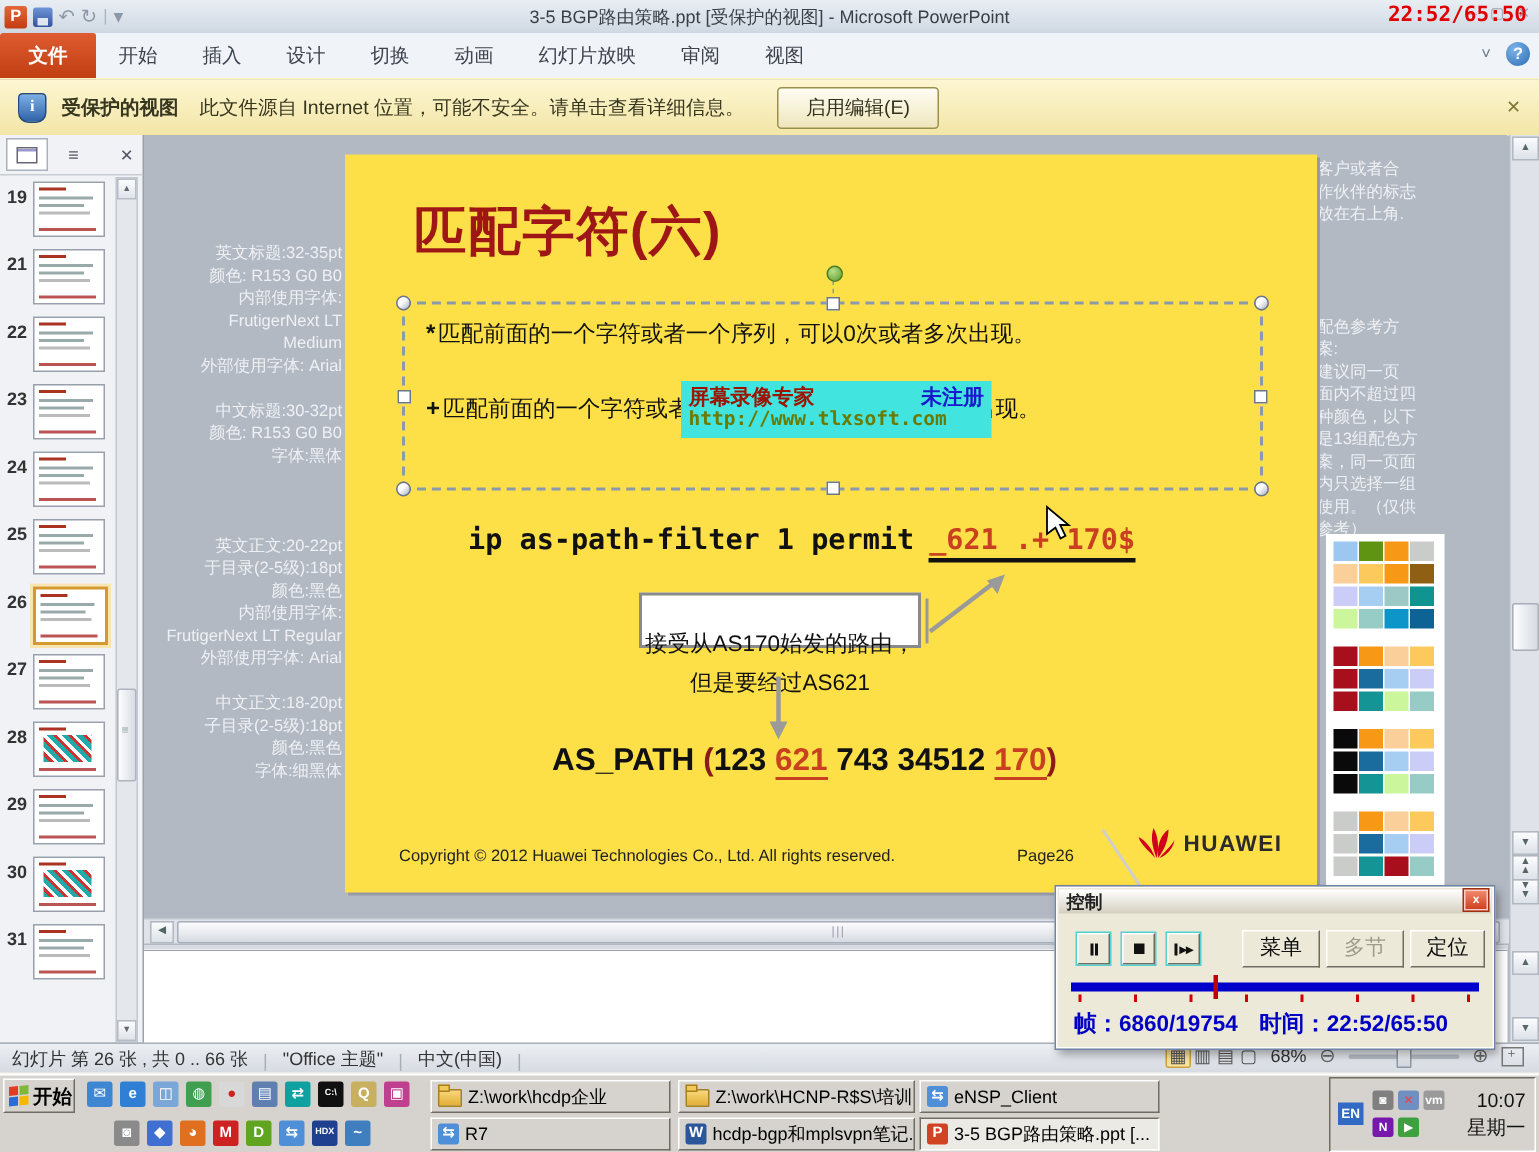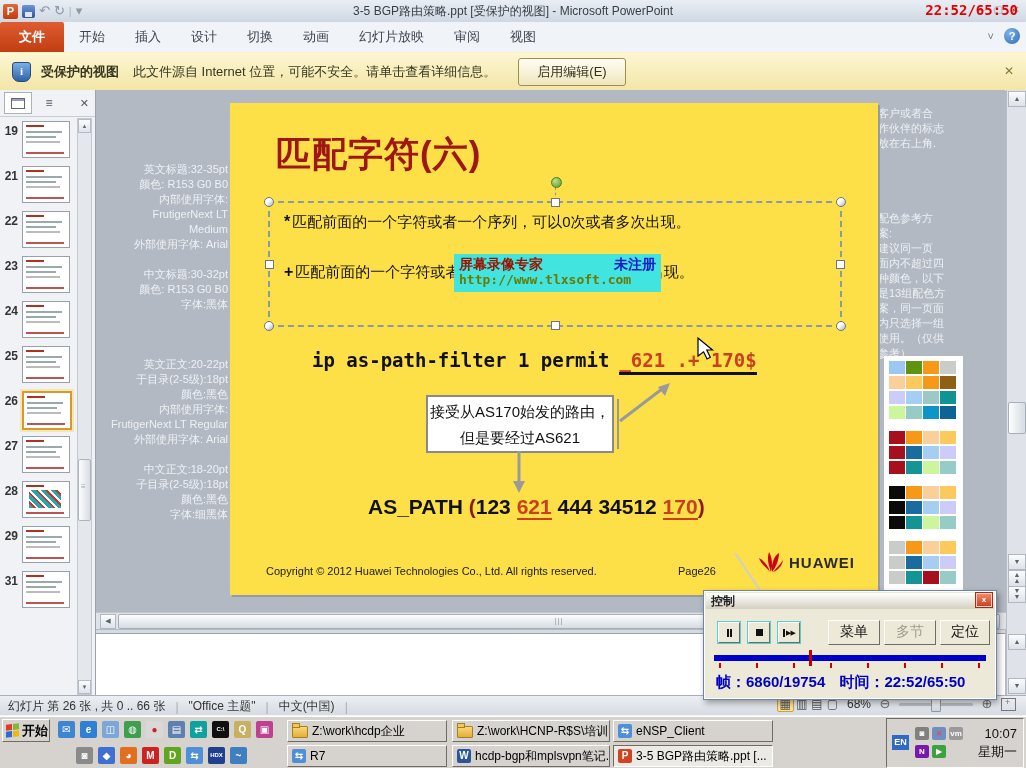--- a/index.html
+++ b/index.html
@@ -95,22 +95,22 @@
   .bmark{font-weight:bold;font-size:16px;margin-right:2px;}
   .watermark{position:absolute;left:224px;top:151px;width:207px;height:38px;background:#41e4de;
     font-weight:bold;z-index:6;padding:2px 5px;box-sizing:border-box;}
   .wm1{display:flex;justify-content:space-between;font-size:14px;line-height:16px;}
   .wm-brand{color:#9b1500;}
   .wm-status{color:#1818cc;}
   .wm-url{color:#6b7a00;font-family:"DejaVu Sans Mono","Liberation Mono",monospace;font-size:13px;line-height:16px;}
   .cmdline{position:absolute;left:82px;top:246px;font-family:"DejaVu Sans Mono","Liberation Mono",monospace;
     font-weight:bold;font-size:19px;color:#111;white-space:nowrap;}
   .cmd-red{color:#c8401f;border-bottom:3px solid #111;padding-bottom:1px;margin-left:10px;}
-  .callout{position:absolute;left:196px;top:292px;width:188px;height:58px;border:2px solid #8a8a8a;
-    background:#fff;font-size:15px;color:#111;text-align:center;line-height:26px;padding-top:2px;box-sizing:border-box;}
+  .callout{position:absolute;left:196px;top:292px;width:188px;height:37px;border:2px solid #8a8a8a;
+    background:#fff;font-size:15px;color:#111;text-align:center;line-height:26px;padding-top:20px;box-sizing:border-box;}
   .callout:after{content:"";position:absolute;right:-7px;top:2px;height:92%;border-left:2px solid #999;}
   .aspath{position:absolute;left:138px;top:392px;font-size:21px;font-weight:600;color:#111;white-space:nowrap;}
   .ap-par{color:#8b1a1a;}
   .ap-red{color:#c8401f;border-bottom:2px solid #c8401f;}
   .sfooter{position:absolute;left:36px;top:462px;font-size:11px;color:#222;}
   .spage{position:absolute;left:448px;top:462px;font-size:11px;color:#222;}
   .hw-logo{position:absolute;left:528px;top:448px;display:flex;align-items:center;gap:5px;}
   .hw-text{font-size:15px;font-weight:bold;color:#2b2b2b;letter-spacing:1px;}
   .arrow-svg{position:absolute;left:0;top:0;pointer-events:none;}
   
@@ -329,20 +329,28 @@
           <span class="tnum" data-interactable="false">29</span>
           <div class="tbox" data-interactable="true">
             <span class="m-title"></span>
             <span class="m-l1"></span>
             <span class="m-l2"></span>
             <span class="m-l3"></span>
             <span class="m-bot"></span>
           </div>
         </div>
         <div class="trow" data-interactable="true">
+          <span class="tnum" data-interactable="false">30</span>
+          <div class="tbox" data-interactable="true">
+            <span class="m-title"></span>
+            <span class="m-blob"></span>
+            <span class="m-bot"></span>
+          </div>
+        </div>
+        <div class="trow" data-interactable="true">
           <span class="tnum" data-interactable="false">31</span>
           <div class="tbox" data-interactable="true">
             <span class="m-title"></span>
             <span class="m-l1"></span>
             <span class="m-l2"></span>
             <span class="m-l3"></span>
             <span class="m-bot"></span>
           </div>
         </div>
       </div>
@@ -455,21 +463,21 @@
         <div class="wm-url" data-interactable="false">http://www.tlxsoft.com</div>
       </div>
 
       <div class="cmdline" data-interactable="false">
         <span>ip as-path-filter 1 permit</span><span class="cmd-red">_621 .+ 170$</span>
       </div>
 
       <div class="callout" data-interactable="false">接受从AS170始发的路由，但是要经过AS621</div>
 
       <div class="aspath" data-interactable="false">
-        <span>AS_PATH</span>&nbsp;<span class="ap-par">(</span><span>123 </span><span class="ap-red">621</span><span> 444 34512 </span><span class="ap-red">170</span><span class="ap-par">)</span>
+        <span>AS_PATH</span>&nbsp;<span class="ap-par">(</span><span>123 </span><span class="ap-red">621</span><span> 743 34512 </span><span class="ap-red">170</span><span class="ap-par">)</span>
       </div>
 
       <div class="sfooter" data-interactable="false">Copyright © 2012 Huawei Technologies Co., Ltd. All rights reserved.</div>
       <div class="spage" data-interactable="false">Page26</div>
       <div class="hw-logo" data-interactable="false">
         <svg width="26" height="22" viewBox="0 0 26 22" data-interactable="false">
           <g fill="#d0021b">
             <path d="M12 21 C8 16 3 13 1 7 C5 9 10 14 12 21 Z"></path>
             <path d="M13 21 C10 13 9 7 11 1 C14 6 15 14 13 21 Z"></path>
             <path d="M14 21 C13 13 16 5 21 2 C21 9 18 16 14 21 Z"></path>

